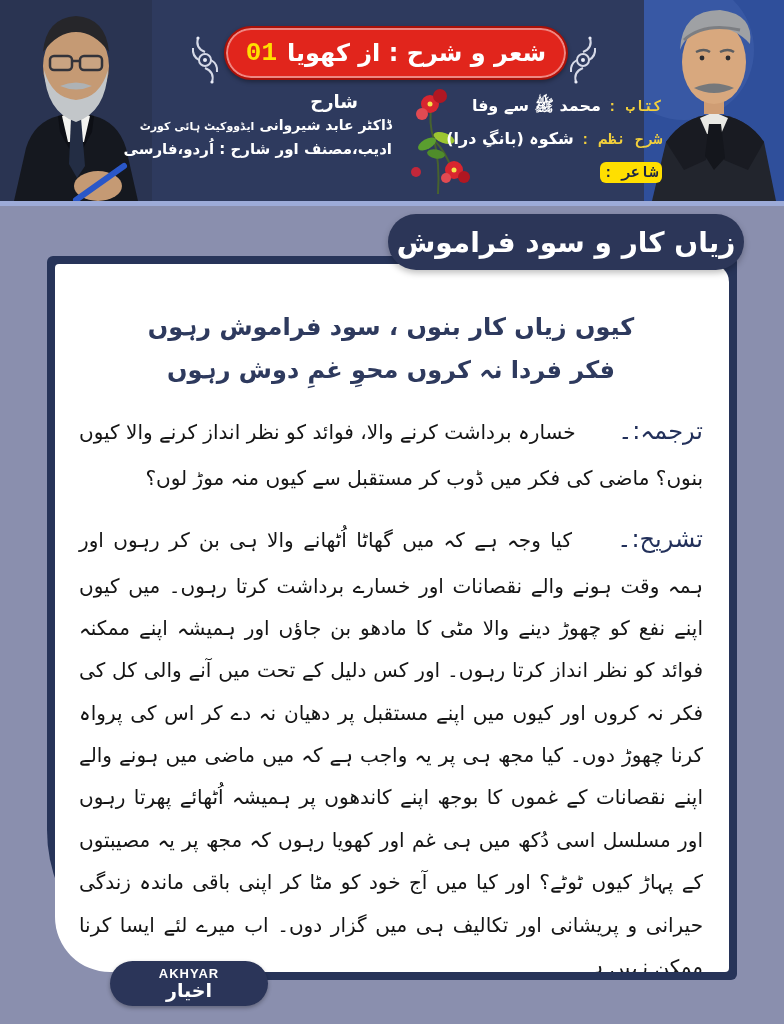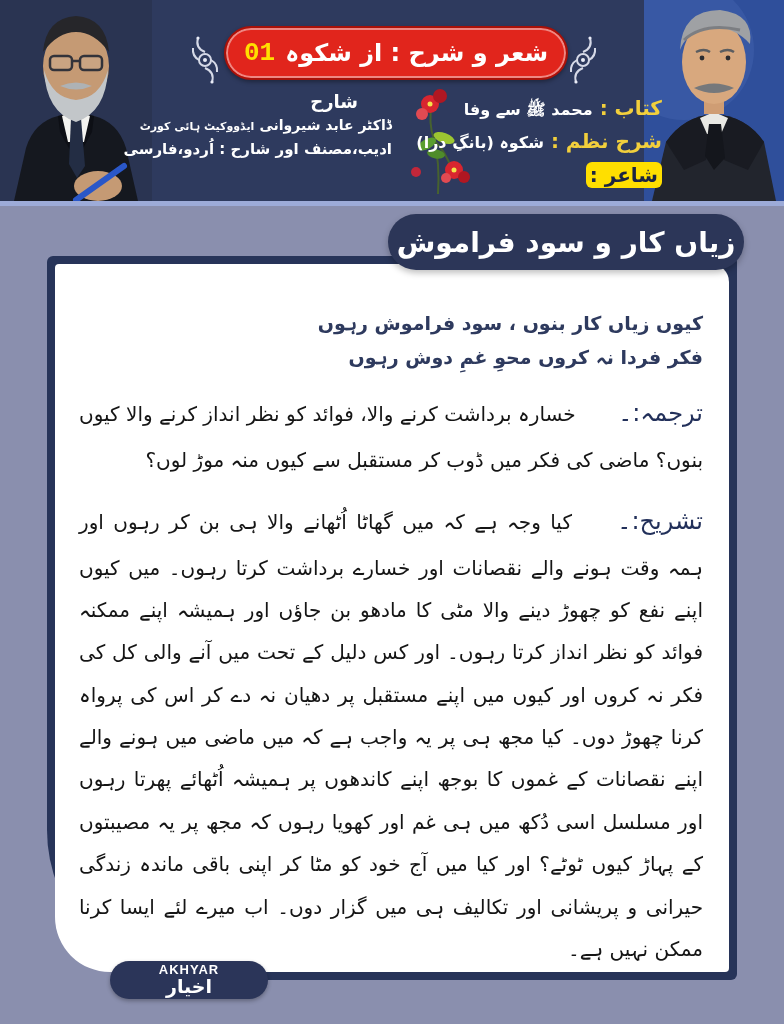--- a/index.html
+++ b/index.html
@@ -42,21 +42,21 @@
   .commentator-name{font-size:14px;font-weight:bold;}
   .commentator-suffix{font-size:11px;font-weight:bold;}
   .commentator-subtitle{font-size:15px;font-weight:bold;white-space:nowrap;text-align:right;}
 
   .poem-info{
     position:absolute;left:432px;top:96px;width:230px;
     direction:rtl;text-align:right;
   }
   .poem-info-row{display:flex;direction:rtl;align-items:baseline;gap:7px;
     white-space:nowrap;height:33px;}
-  .poem-info-label{color:#f2cf3c;font-size:20px;font-weight:bold;}
+  .poem-info-label{color:#f2cf3c;font-size:15px;font-weight:bold;font-family:Liberation Mono, monospace;}
   .poem-info-label.highlight{background:#ffdf00;color:#1c2542;padding:1px 4px;border-radius:6px;}
   .poem-info-value{color:#ffffff;font-size:16px;font-weight:bold;}
 
   
   .section-title{
     position:absolute;left:388px;top:214px;width:356px;height:56px;
     background:#2c3658;border-radius:29px;z-index:3;
     display:flex;align-items:center;justify-content:center;
     color:#ffffff;font-size:28px;font-weight:bold;direction:rtl;white-space:nowrap;
     box-shadow:0 3px 6px rgba(0,0,0,.25);
@@ -64,28 +64,28 @@
   .card-frame{
     position:absolute;left:47px;top:256px;width:690px;height:724px;
     background:#273459;border-radius:6px 6px 6px 150px;z-index:1;
   }
   .card-inner{
     position:absolute;left:8px;top:8px;right:8px;bottom:8px;
     background:#ffffff;border-radius:4px 18px 4px 55px;
     box-sizing:border-box;padding:16px 26px 8px 24px;
     direction:rtl;overflow:hidden;
   }
-  .couplet{margin-top:26px;color:#2e3a5e;
-    font-size:19px;font-weight:bold;line-height:1.8;}
+  .couplet{margin-top:26px;text-align:center;color:#2e3a5e;
+    font-size:24px;font-weight:bold;line-height:1.8;}
   .para{margin:14px 0 0 0;text-align:justify;font-size:20px;line-height:2.12;color:#151515;}
   .para-label{font-weight:normal;color:#22305a;font-size:24px;padding-left:36px;}
 
   
   .logo{
-    position:absolute;left:110px;top:961px;width:158px;height:38px;
+    position:absolute;left:110px;top:961px;width:158px;height:45px;
     background:#2b3559;border-radius:24px;z-index:4;
     display:flex;flex-direction:column;align-items:center;justify-content:center;
     box-shadow:0 2px 4px rgba(0,0,0,.3);
   }
   .logo-latin{color:#ffffff;font-family:"Liberation Sans",sans-serif;
     font-size:13px;font-weight:bold;letter-spacing:1px;line-height:1;}
   .logo-urdu{color:#ffffff;font-size:19px;font-weight:bold;line-height:1.1;direction:rtl;}
 </style>
 </head>
 <body>
@@ -158,21 +158,21 @@
           <path d="M15,34 Q25,38 22,48"></path>
           <path d="M9,26 Q2,22 3,14"></path>
           <path d="M21,26 Q28,30 27,38"></path>
         </g>
         <circle cx="15" cy="26" r="2" fill="#e9ecf7"></circle>
         <circle cx="8" cy="4" r="1.6" fill="#e9ecf7"></circle>
         <circle cx="22" cy="48" r="1.6" fill="#e9ecf7"></circle>
       </svg>
     </div>
     <div class="banner">
-      <span class="banner-title">شعر و شرح : از شکوہ</span>
+      <span class="banner-title">شعر و شرح : از کھویا</span>
       <span class="banner-number">01</span>
     </div>
 
     <div class="center-flower">
       <svg viewBox="0 0 88 116">
         <g stroke="#47622f" stroke-width="2" fill="none">
           <path d="M44,112 Q46,80 40,58"></path>
           <path d="M40,58 Q34,40 38,22"></path>
           <path d="M40,58 Q52,70 58,88"></path>
         </g>

